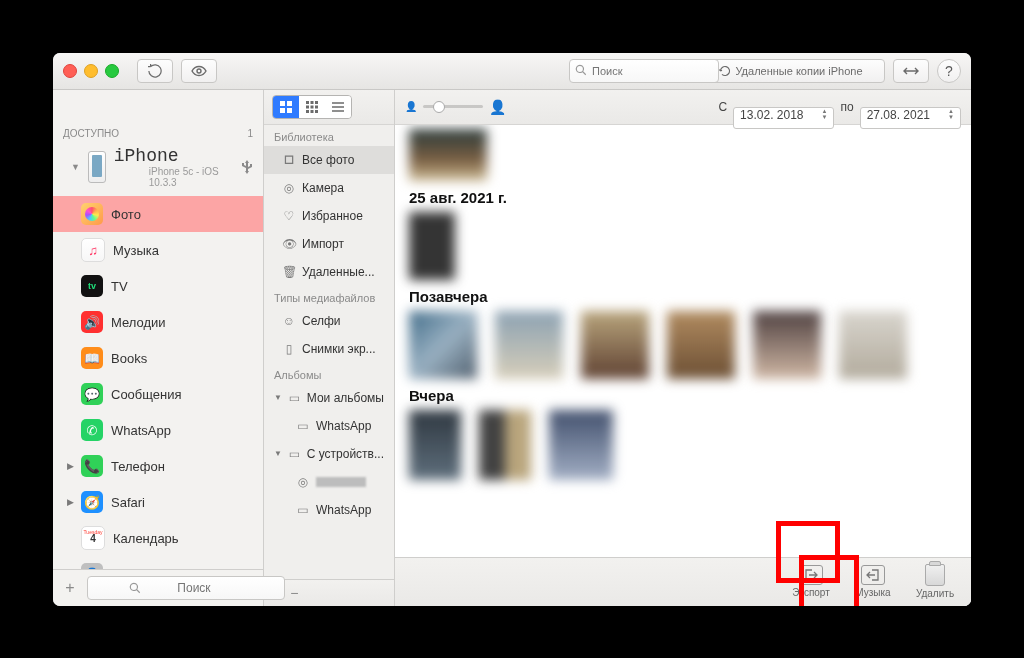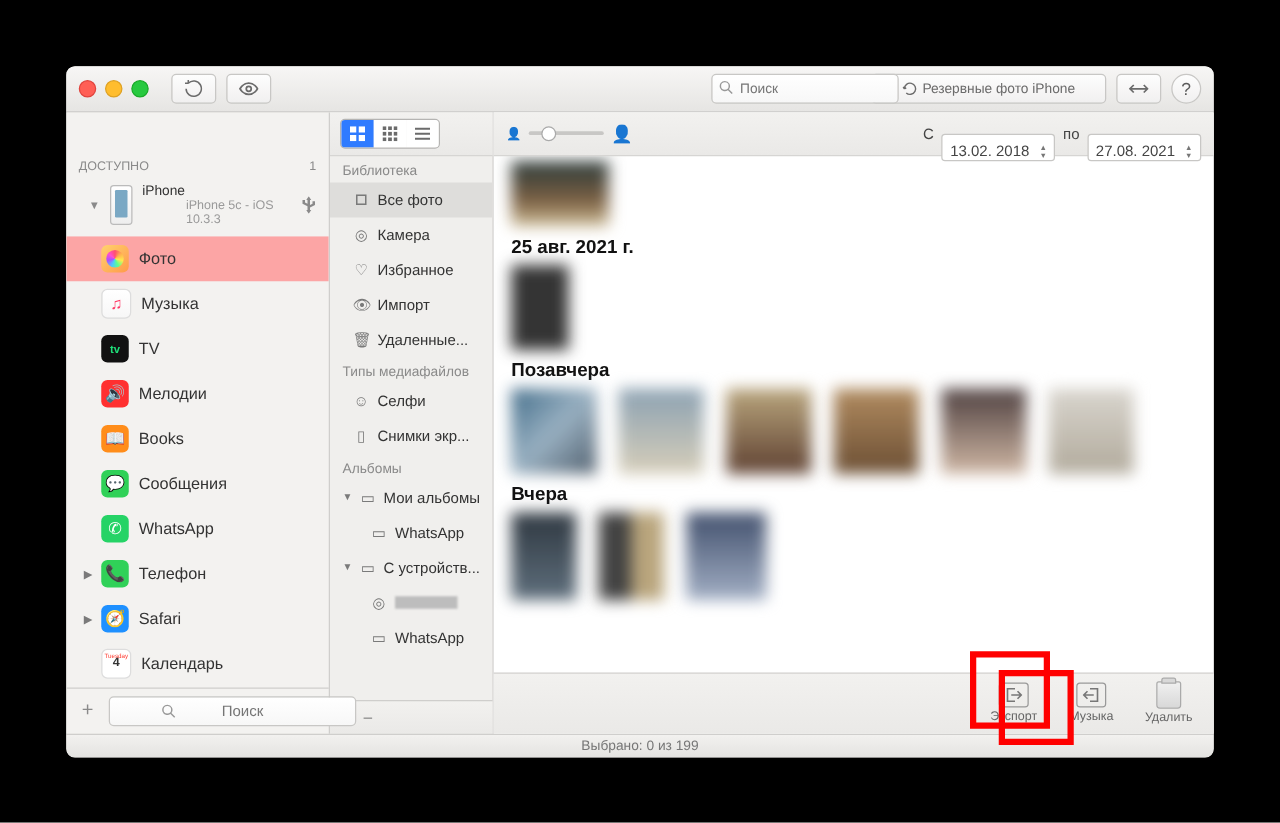--- a/index.html
+++ b/index.html
@@ -51,21 +51,21 @@
 .columns{flex:1;display:flex;min-height:0;}
 
 
 .left{width:210px;border-right:1px solid #cfcecc;display:flex;flex-direction:column;background:#f3f2f0;min-height:0;}
 .left-header{display:flex;justify-content:space-between;font-size:10px;color:#8a8a8a;padding:6px 10px 4px;margin-top:32px;}
 .device-row{display:flex;align-items:center;gap:8px;padding:4px 10px 4px 18px;}
 .disc{color:#8a8a8a;font-size:9px;}
 .phone-ic{width:18px;height:30px;border:1px solid #bbb;border-radius:3px;background:linear-gradient(#fff,#eee);position:relative;}
 .phone-ic::after{content:"";position:absolute;left:3px;right:3px;top:3px;bottom:5px;background:#7aa8c4;border-radius:1px;}
 .device-labels{line-height:1.1;}
-.device-name{font-size:11px;color:#333;}
+.device-name{font-size:18px;color:#333;font-family:Liberation Mono, monospace;}
 .device-sub{font-size:10px;color:#9a9a9a;margin-left:35px;}
 .usb-ic{margin-left:auto;color:#999;font-size:12px;}
 
 .nav-list{flex:1;overflow:hidden;margin-top:4px;}
 .nav-item{display:flex;align-items:center;gap:8px;padding:4px 10px 4px 28px;font-size:13px;color:#333;height:28px;position:relative;}
 .nav-item.selected{background:#fca5a5;}
 .expand-arrow{position:absolute;left:14px;font-size:9px;color:#7a7a7a;}
 .app-ic{width:22px;height:22px;border-radius:5px;display:flex;align-items:center;justify-content:center;font-size:13px;color:#fff;}
 .ic-photos{background:linear-gradient(135deg,#ffd26e,#ff9a4a);}
 .ic-photos span{width:14px;height:14px;border-radius:50%;background:conic-gradient(#ff4f6e,#ffb14f,#ffe94f,#5fff8e,#4fc8ff,#a94fff,#ff4fd1,#ff4f6e);}
@@ -103,21 +103,21 @@
 .mid-item.sub{padding-left:32px;}
 .mid-footer{height:26px;border-top:1px solid #cfcecc;display:flex;align-items:center;padding:0 8px;gap:10px;color:#8a8a8a;font-size:14px;background:linear-gradient(#f2f1ef,#eae9e7);}
 
 
 .right{flex:1;display:flex;flex-direction:column;background:#fff;min-height:0;}
 .right-toolbar{height:34px;border-bottom:1px solid #d6d5d3;display:flex;align-items:center;padding:0 10px;gap:8px;background:linear-gradient(#f2f1ef,#eae9e7);}
 .size-slider{display:flex;align-items:center;gap:6px;color:#6b6b6b;font-size:10px;}
 .slider-track{width:60px;height:3px;background:#c8c7c5;border-radius:2px;position:relative;}
 .slider-thumb{width:10px;height:10px;border-radius:50%;background:#fff;border:1px solid #aaa;position:absolute;top:-4px;left:10px;}
 .date-filter{display:flex;align-items:center;gap:6px;font-size:12px;color:#444;}
-.date-box{background:#fff;border:1px solid #c8c7c5;border-radius:3px;height:20px;padding:0 6px;display:flex;align-items:flex-end;gap:8px;margin-top:23px;}
+.date-box{background:#fff;border:1px solid #c8c7c5;border-radius:3px;height:20px;padding:0 6px;display:flex;align-items:flex-start;gap:18px;margin-top:23px;}
 .stepper{display:flex;flex-direction:column;font-size:6px;line-height:1;color:#777;}
 
 .photo-area{flex:1;overflow:hidden;padding:4px 14px 6px;}
 .photo-section-title{font-size:15px;font-weight:700;color:#111;margin:8px 0 6px;}
 .thumb-row{display:flex;gap:18px;flex-wrap:wrap;margin-bottom:6px;}
 .thumb{width:68px;height:68px;background:#999;position:relative;overflow:hidden;}
 
 .px{filter:blur(6px) contrast(.9);}
 .p1{background:
  linear-gradient(90deg,#3a3a3a 50%,#bfa97c 50%);}
@@ -172,21 +172,21 @@
     <div class="search-top">
       <svg viewBox="0 0 16 16">
           <path d="M6.5 1a5.5 5.5 0 014.4 8.8l4 4-1.1 1.1-4-4A5.5 5.5 0 116.5 1zm0 1.5a4 4 0 100 8 4 4 0 000-8z"></path>
         </svg>
       <input type="text" placeholder="Поиск" style="">
     </div>
     <div class="tb-btn" style="min-width:170px;padding:0 8px;gap:4px;">
       <svg width="12" height="12" viewBox="0 0 16 16">
           <path fill="none" stroke="#6b6b6b" stroke-width="1.5" d="M2 8a6 6 0 1 1 2 4.5M2 8l-1.5-2M2 8l2-1"></path>
         </svg>
-      <span>Резервные фото iPhone</span>
+      <span>Удаленные копии iPhone</span>
     </div>
     <div class="tb-btn">
       <svg width="16" height="12" viewBox="0 0 16 12">
           <path fill="none" stroke="#6b6b6b" stroke-width="1.4" d="M4 3l-3 3 3 3M12 3l3 3-3 3M1 6h14"></path>
         </svg>
     </div>
     <div class="help-btn">?</div>
   </div>
 
   <div class="columns">
@@ -448,16 +448,15 @@
         </div>
         <div class="rf-btn">
           <div class="trash-ic"></div>
           <span>Удалить</span>
         </div>
         <div class="redbox" style="left:-0px;right:112px;top:-3px;bottom:-3px;left:auto;right:112px;width:50px;height:50px;right:112px;"></div>
       </div>
     </div>
   </div>
 
-  <div class="status">Выбрано: 0 из 199</div>
 
   <div class="redbox" style="bottom:23px;right:131px;width:54px;height:52px;"></div>
 </div>
 
 </body></html>

